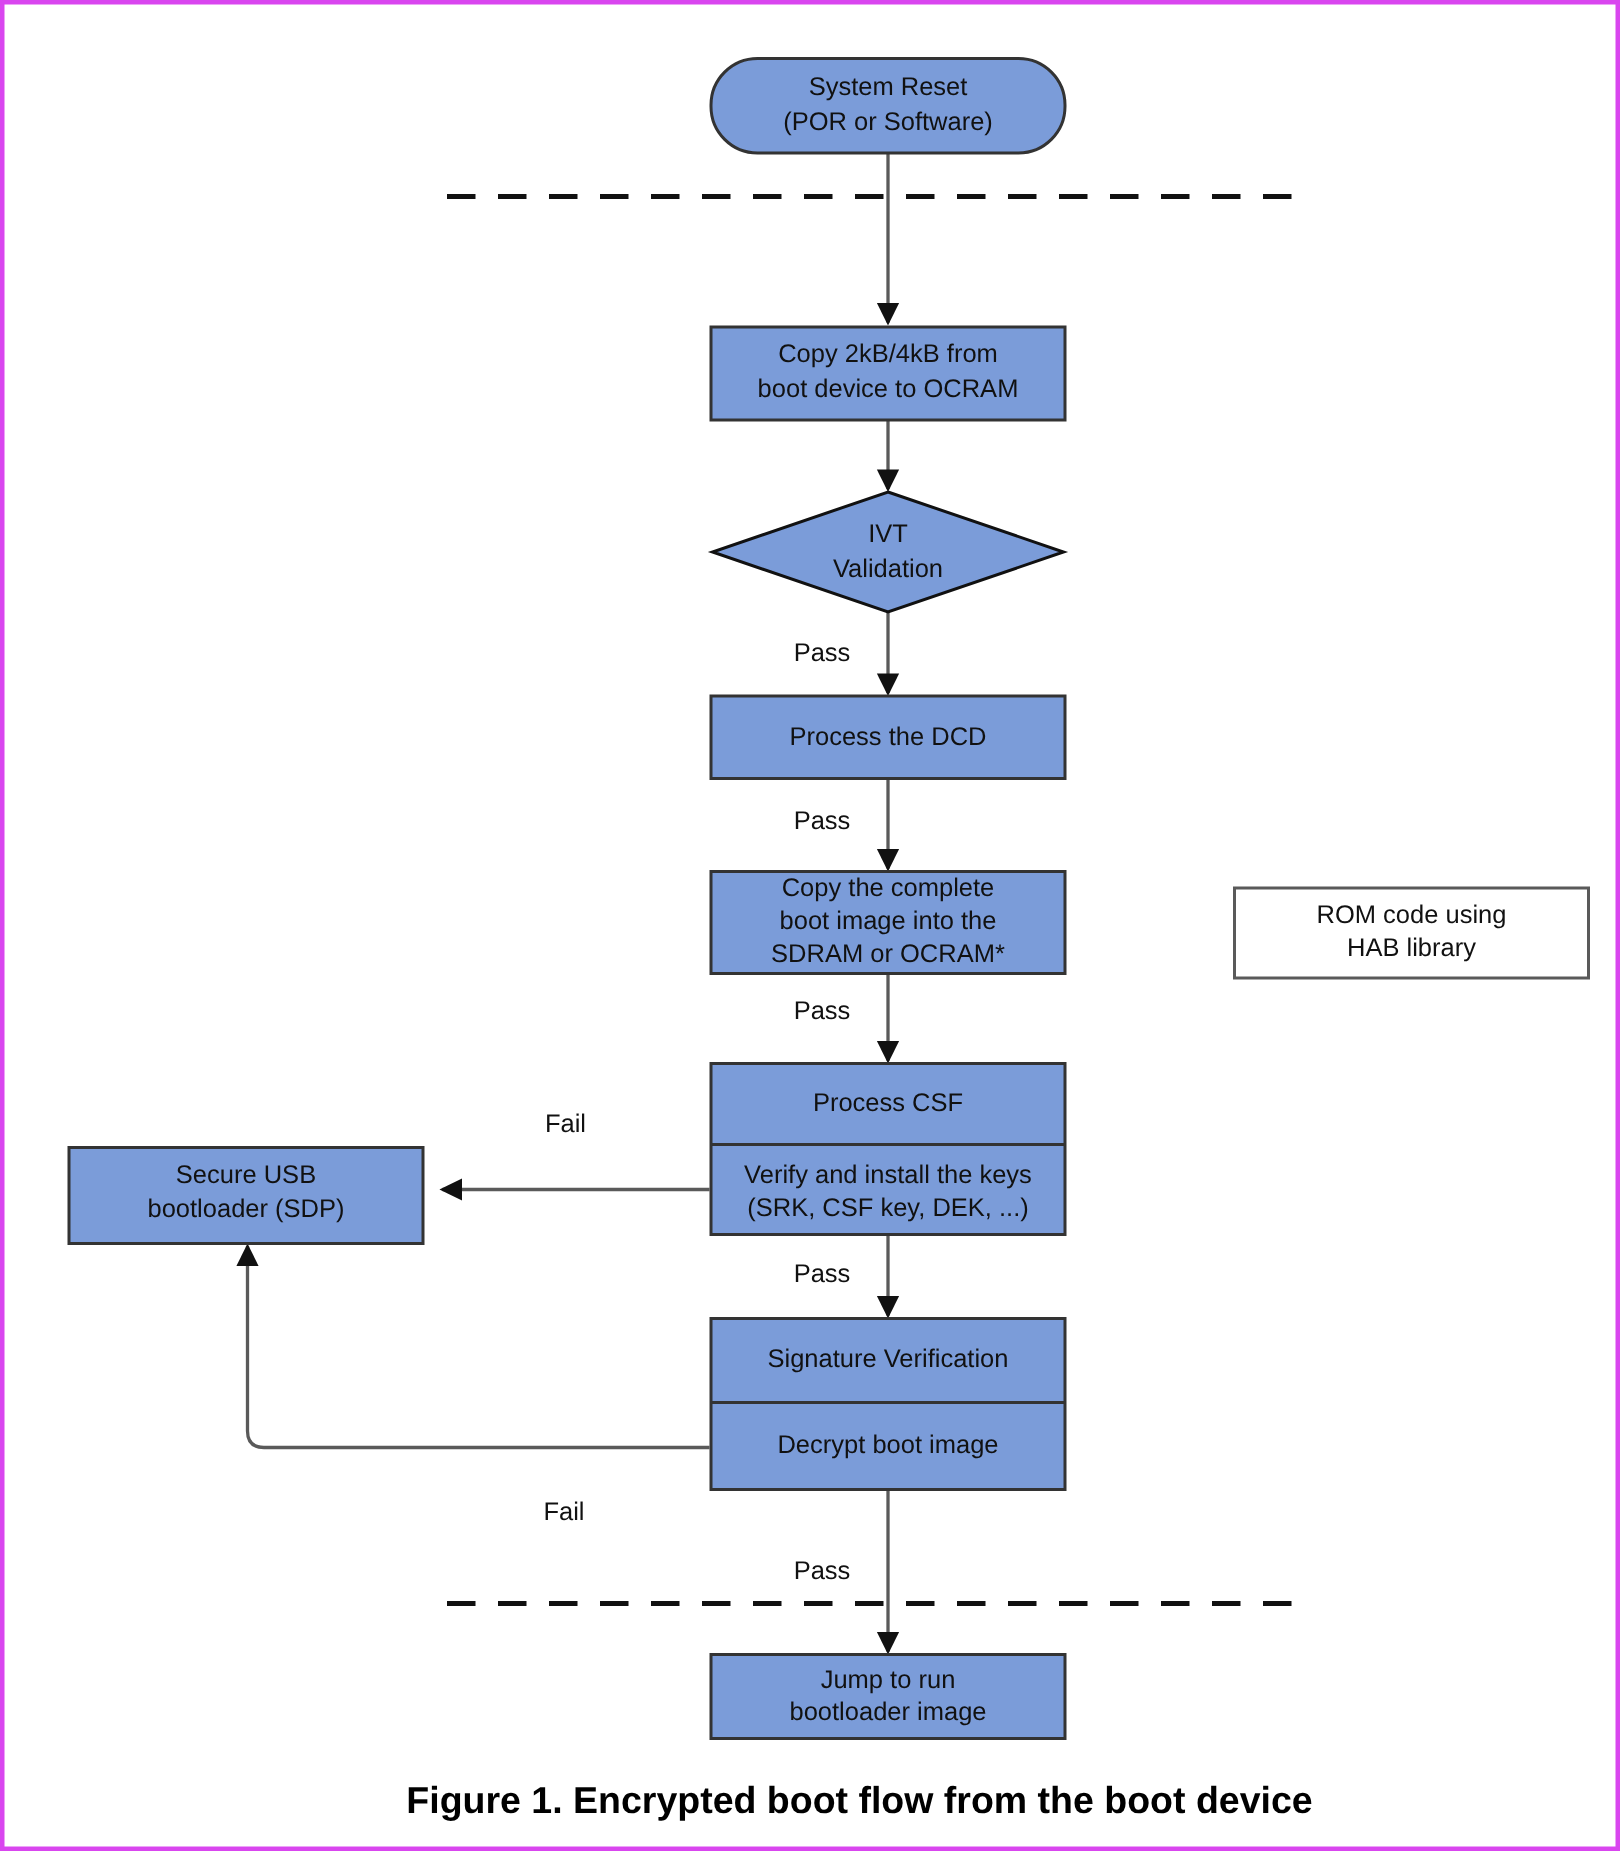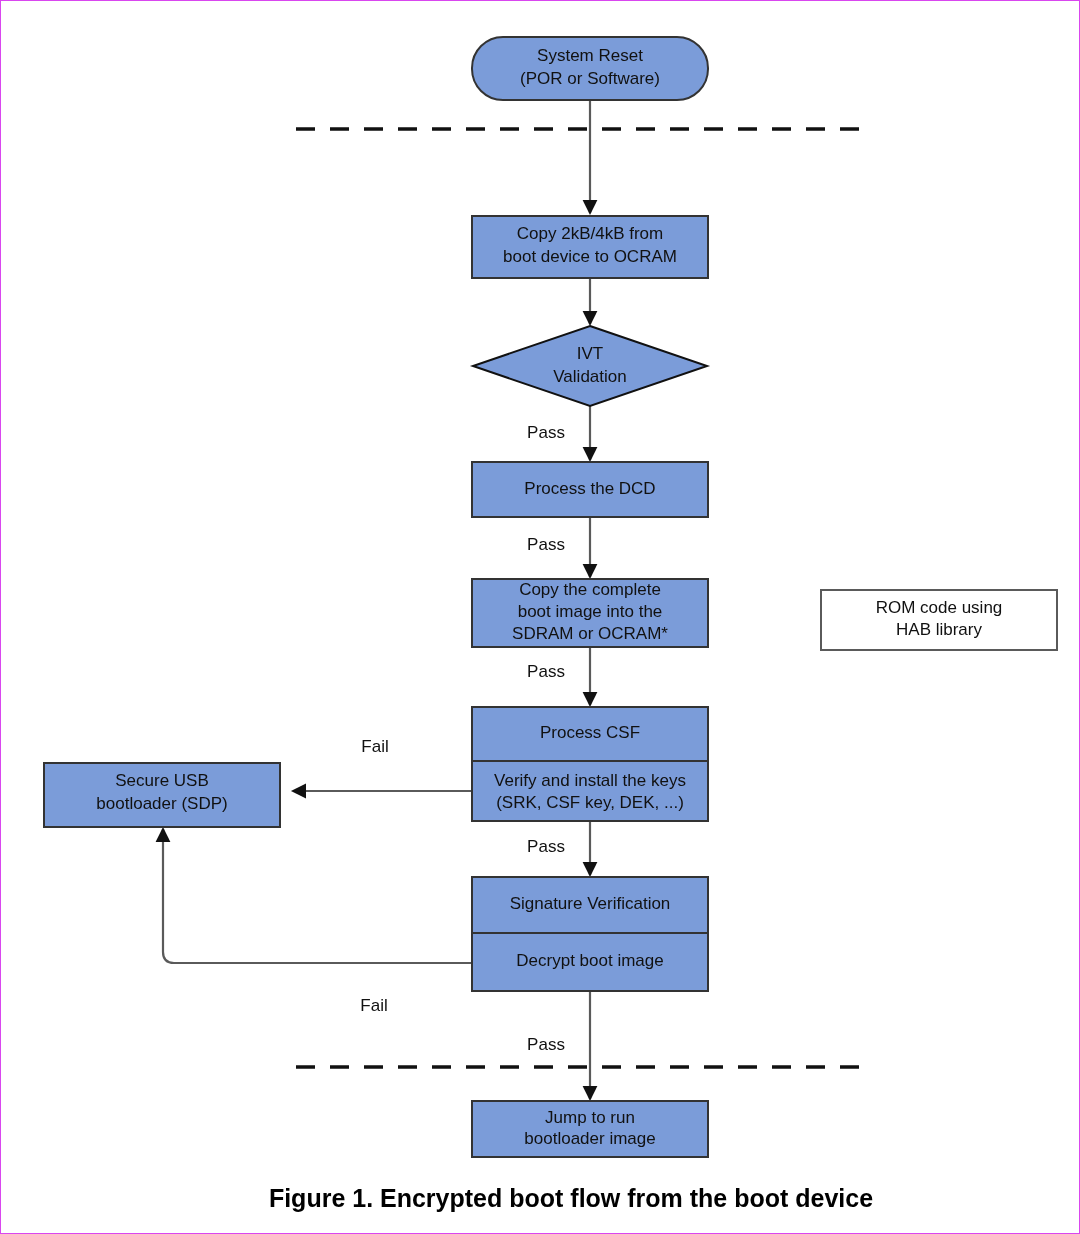--- a/index.html
+++ b/index.html
@@ -8,21 +8,21 @@
     background: #ffffff;
   }
   body {
     font-family: "Liberation Sans", sans-serif;
   }
   #page {
     position: relative;
     width: 1080px;
     height: 1234px;
     background: #ffffff;
-    border: 1px solid #d946ef;
+    border: 3px solid #d946ef;
     box-sizing: border-box;
     overflow: hidden;
   }
   #flow-svg {
     position: absolute;
     left: 0;
     top: 0;
     width: 1080px;
     height: 1234px;
   }

